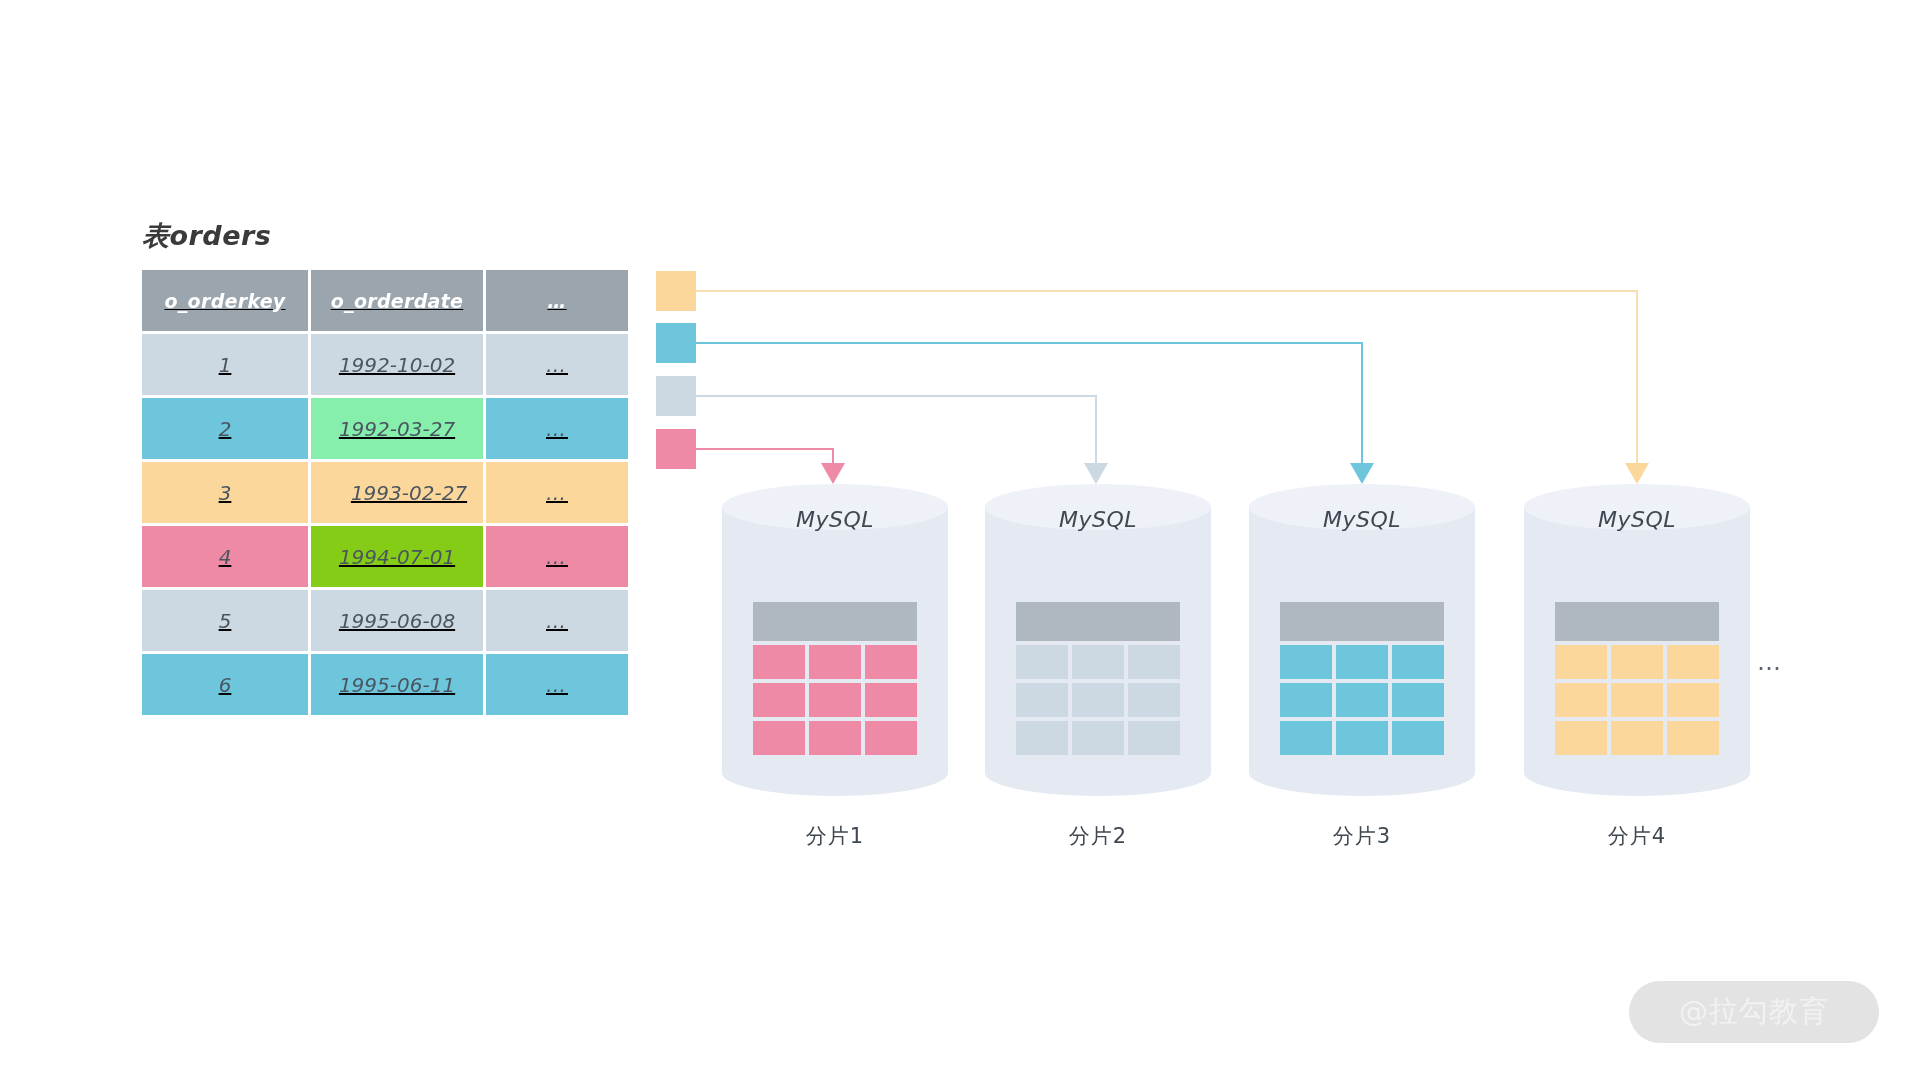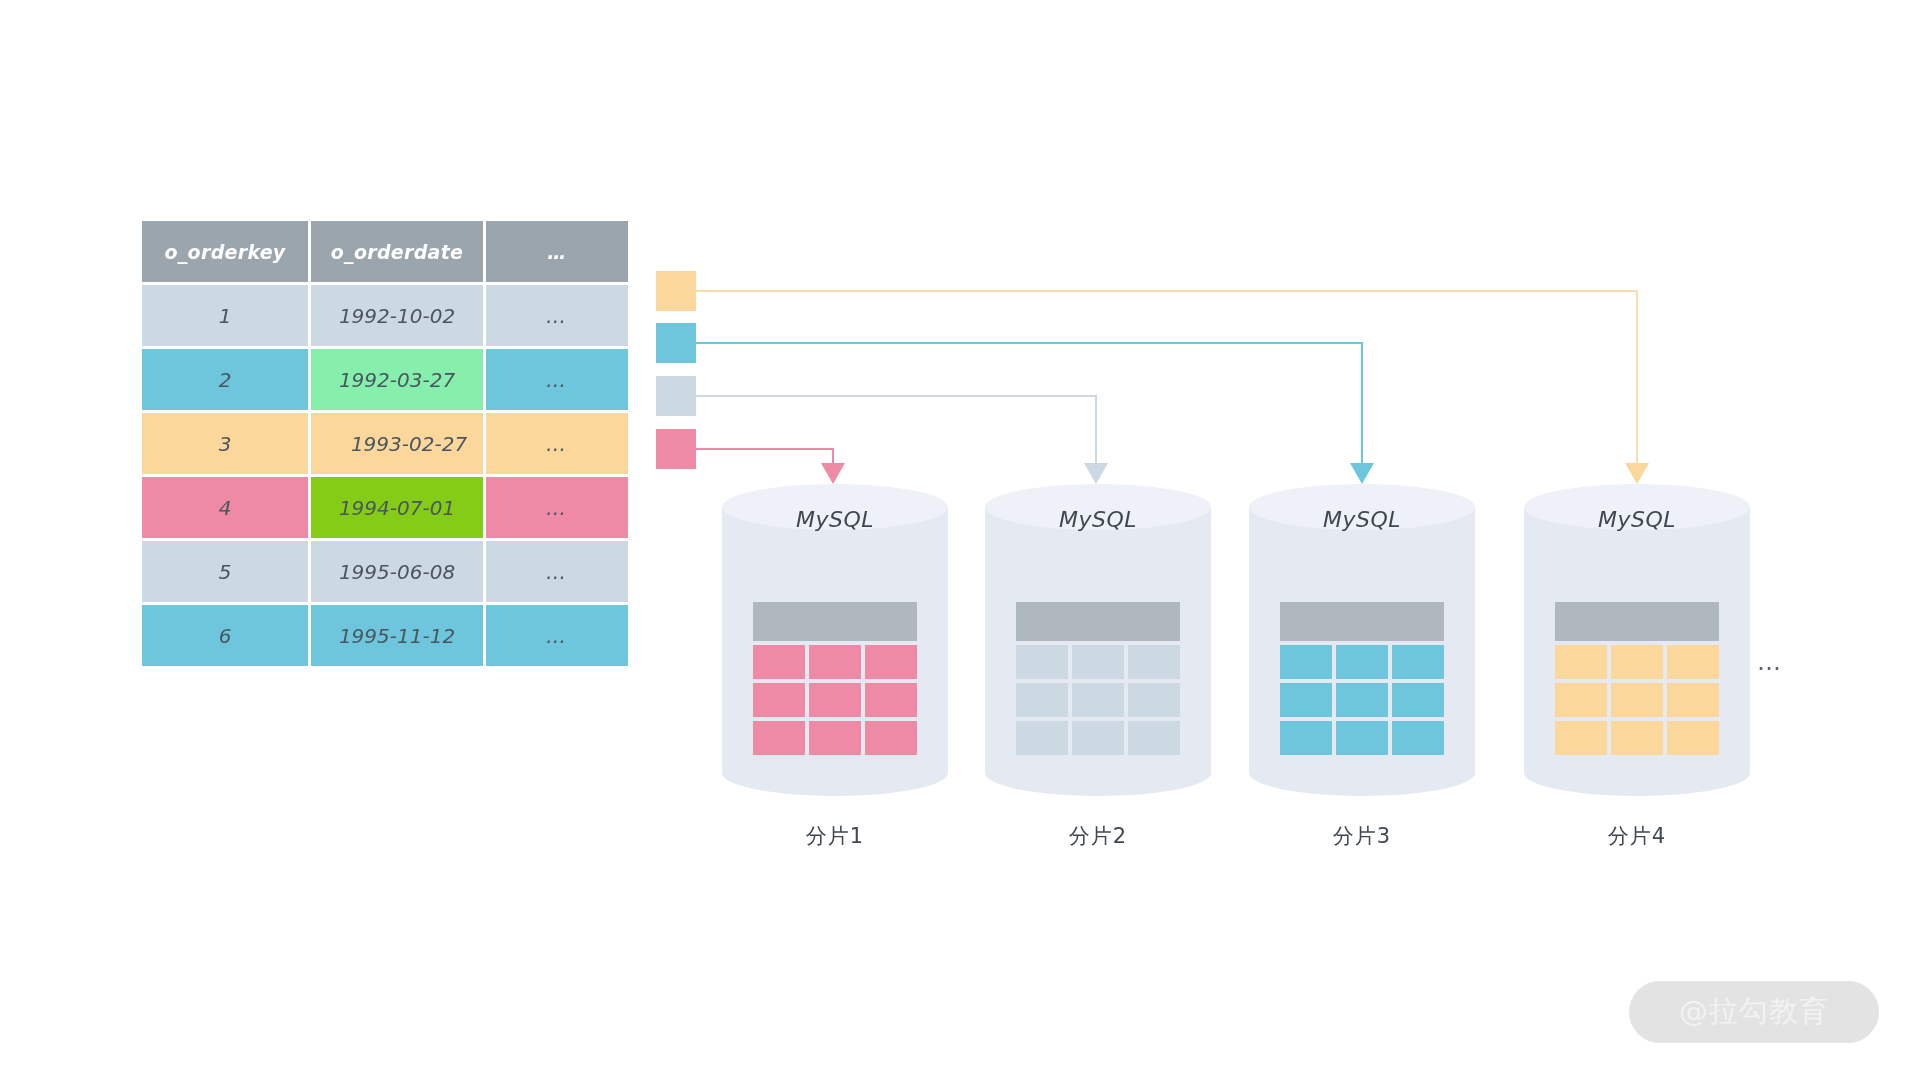--- a/index.html
+++ b/index.html
@@ -35,20 +35,21 @@
     font-style: italic;
     color: #3a3a3a;
     letter-spacing: 0.5px;
     margin-bottom: 13px;
     white-space: nowrap;
   }
   .tbl {
     border-collapse: separate;
     border-spacing: 3px 3px;
     margin-left: -3px;
+    text-decoration: underline;
   }
   .tbl th, .tbl td {
     font-family: "DejaVu Sans", sans-serif;
     font-style: italic;
     text-align: center;
     vertical-align: middle;
     padding: 0;
     height: 61px;
     font-size: 20px;
     font-weight: normal;
@@ -192,20 +193,21 @@
     <polygon points="1084,463 1108,463 1096,484" fill="#ccd8e2"></polygon>
 
     <path d="M 696,343 L 1362,343 L 1362,463" stroke="#6dc6dc" stroke-width="2" fill="none"></path>
     <polygon points="1350,463 1374,463 1362,484" fill="#6dc6dc"></polygon>
 
     <path d="M 696,291 L 1637,291 L 1637,463" stroke="#f7dfaf" stroke-width="2" fill="none"></path>
     <polygon points="1625,463 1649,463 1637,484" fill="#fbd79b"></polygon>
   </svg>
 
   <div id="source-table-block">
+    <div id="table-title">表orders</div>
     <table class="tbl">
       <thead>
         <tr>
           <th class="col-key">o_orderkey</th>
           <th class="col-date">o_orderdate</th>
           <th class="col-etc">…</th>
         </tr>
       </thead>
       <tbody id="table-body">
           <tr>
@@ -228,21 +230,21 @@
             <td style="background: #84cc16;">1994-07-01</td>
             <td class="dots-cell" style="background: rgb(238, 138, 165);">…</td>
           </tr>
           <tr>
             <td style="background: rgb(204, 216, 226);">5</td>
             <td style="background: rgb(204, 216, 226);">1995-06-08</td>
             <td class="dots-cell" style="background: rgb(204, 216, 226);">…</td>
           </tr>
           <tr>
             <td style="background: rgb(109, 198, 220);">6</td>
-            <td style="background: rgb(109, 198, 220);">1995-11-12</td>
+            <td style="background: rgb(109, 198, 220);">1995-06-11</td>
             <td class="dots-cell" style="background: rgb(109, 198, 220);">…</td>
           </tr>
         </tbody>
     </table>
   </div>
 
   <div class="swatch" style="left: 656px; top: 271px; background: rgb(251, 215, 155);"></div>
   <div class="swatch" style="left: 656px; top: 323px; background: rgb(109, 198, 220);"></div>
   <div class="swatch" style="left: 656px; top: 376px; background: rgb(204, 216, 226);"></div>
   <div class="swatch" style="left: 656px; top: 429px; background: rgb(238, 138, 165);"></div>

